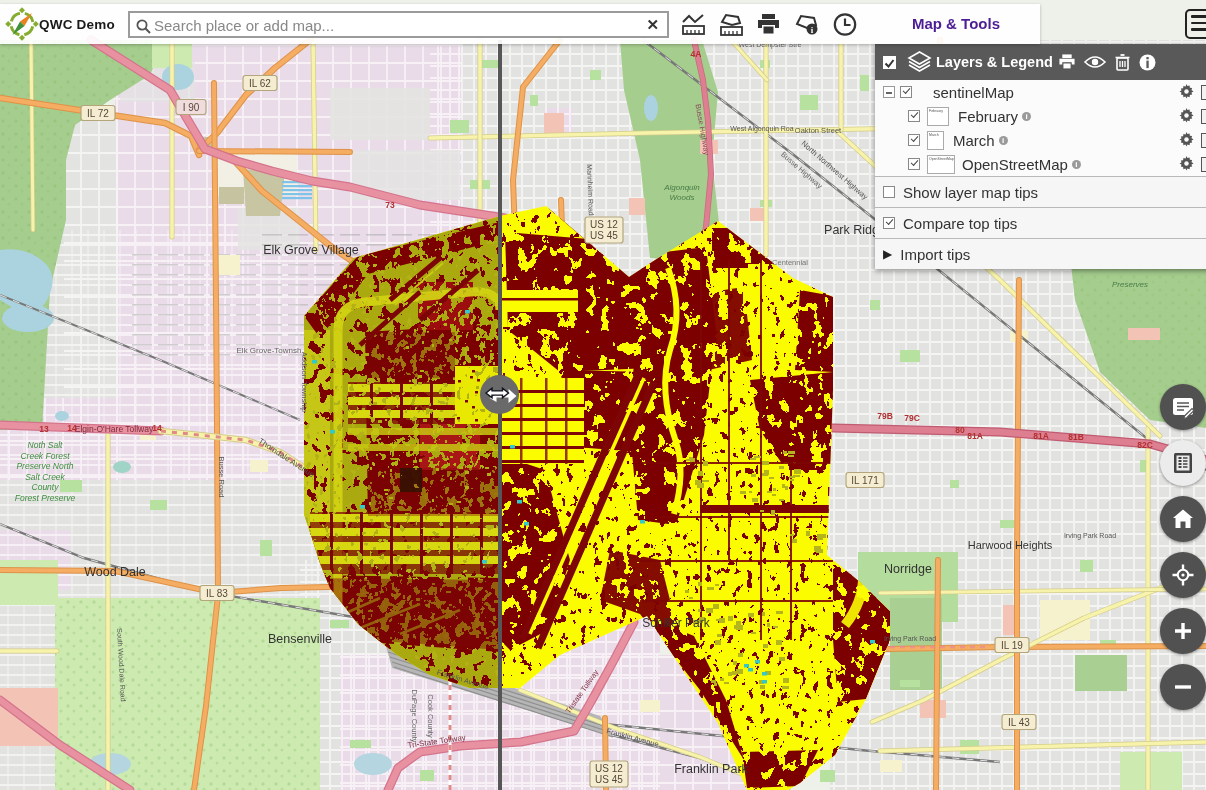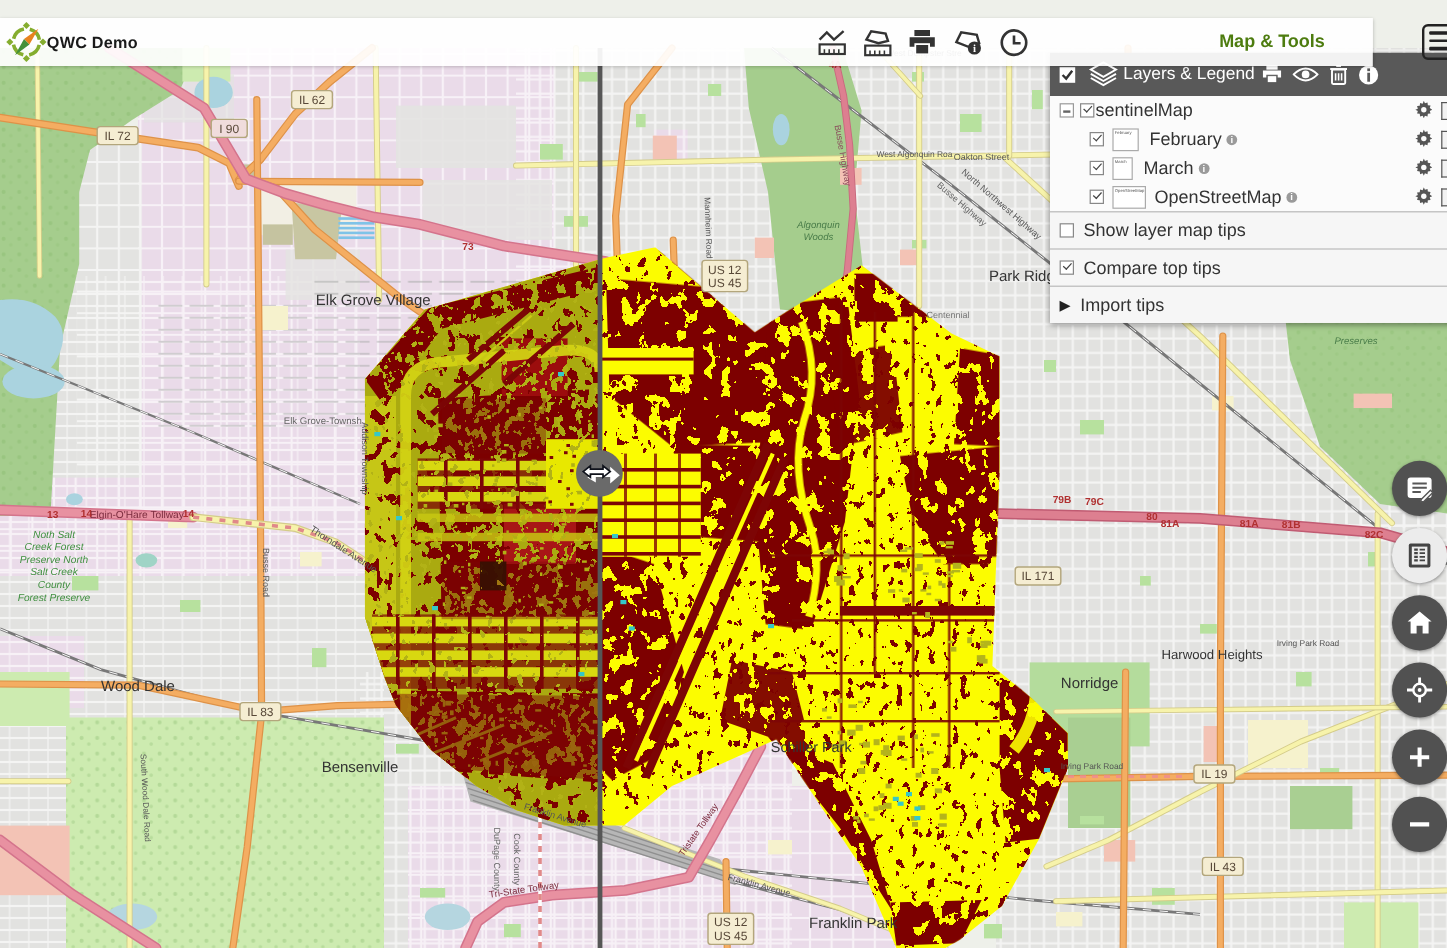--- a/index.html
+++ b/index.html
@@ -1,29 +1,29 @@
 <!DOCTYPE html>
 <html><head><meta charset="utf-8"><style>
 html,body{margin:0;padding:0;width:1206px;height:790px;overflow:hidden;font-family:"Liberation Sans",sans-serif;background:#eef0ea}
 #map{position:absolute;left:0;top:0;filter:blur(0.4px)}
-#topbar{position:absolute;left:0;top:15px;width:1144px;height:40px;background:rgba(255,255,255,.92);box-shadow:0 1px 3px rgba(0,0,0,.25);z-index:20}
+#topbar{position:absolute;left:0;top:4px;width:1040px;height:40px;background:rgba(255,255,255,.92);box-shadow:0 1px 3px rgba(0,0,0,.25);z-index:20}
 #logo{position:absolute;left:4px;top:2px}
 #brand{position:absolute;left:39px;top:13px;font-size:13.5px;font-weight:bold;color:#1a1a1a;letter-spacing:.2px}
 #search{position:absolute;left:128px;top:7px;width:541px;height:27px;background:#fff;border:2px solid #9b9b9b;box-sizing:border-box}
 #search .ph{position:absolute;left:24px;top:4px;font-size:15px;color:#888}
 #search .mg{position:absolute;left:5px;top:5px}
 #search .clr{position:absolute;right:8px;top:3px;color:#333;font-size:15px;font-weight:bold}
 .tbico{position:absolute;top:8px}
-#maptools{position:absolute;right:40px;top:11px;font-size:15px;font-weight:bold;color:#4d7c0f}
+#maptools{position:absolute;right:40px;top:11px;font-size:15px;font-weight:bold;color:#4c1d95}
 #burger{position:absolute;left:1185px;top:5px;width:30px;height:30px;border:2px solid #222;border-radius:5px;box-sizing:border-box}
 #burger div{height:2.5px;background:#222;margin:4px 4px 0 4px;border-radius:1px}
 #panel{position:absolute;left:875px;top:44px;width:340px;z-index:15;box-shadow:0 2px 5px rgba(0,0,0,.4);font-size:15px;color:#333}
 #phead{height:36px;background:#595959;color:#fff;display:flex;align-items:center}
 #phead .ck{width:13px;height:13px;background:#fff;margin-left:8px;position:relative}
-#phead .ttl{font-weight:normal;font-size:14.5px;margin-left:5px}
+#phead .ttl{font-weight:bold;font-size:14.5px;margin-left:5px}
 #pbody{background:#fbfbfb}
 .prow{height:24px;display:flex;align-items:center;position:relative}
 .cb{width:12px;height:12px;border:1px solid #888;background:#fff;box-sizing:border-box;position:relative;flex:none}
 .chk:after{content:"";position:absolute;left:2px;top:1px;width:6px;height:3px;border-left:1.8px solid #444;border-bottom:1.8px solid #444;transform:rotate(-48deg)}
 .minus{width:12px;height:12px;border:1px solid #999;background:#fff;box-sizing:border-box;position:relative;flex:none}
 .minus:after{content:"";position:absolute;left:2px;top:5px;width:6px;height:1.5px;background:#666}
 .thumb{border:1px solid #aaa;background:#fff;height:19px;box-sizing:border-box;flex:none;font-size:3.5px;color:#555;overflow:hidden;padding:1px}
 .lsep{border-top:1px solid #b9b9b9}
 .mrow{height:30px;display:flex;align-items:center;background:#f6f6f6}
 .gear{position:absolute;right:21px;top:50%;margin-top:-8px}
@@ -799,20 +799,28 @@
 <g fill="#85ad2f">
 <rect x="15.9" y="2.1" width="4.2" height="4.2" transform="rotate(45 18 4.2)"></rect>
 <rect x="15.9" y="29.7" width="4.2" height="4.2" transform="rotate(45 18 31.8)"></rect>
 <rect x="2.1" y="15.9" width="4.2" height="4.2" transform="rotate(45 4.2 18)"></rect>
 <rect x="29.7" y="15.9" width="4.2" height="4.2" transform="rotate(45 31.8 18)"></rect>
 </g>
 <path d="M28 7 L20.5 20 L16 15.5 Z" fill="#e8821e"></path>
 <path d="M8.5 29 L16 15.5 L20.5 20 Z" fill="#44903a"></path>
 </svg>
 <div id="brand">QWC Demo</div>
+<div id="search">
+ <svg class="mg" width="17" height="17" viewBox="0 0 17 17">
+        <circle cx="7" cy="7" r="4.6" fill="none" stroke="#555" stroke-width="1.8"></circle>
+        <line x1="10.5" y1="10.5" x2="15" y2="15" stroke="#555" stroke-width="2"></line>
+      </svg>
+ <span class="ph">Search place or add map...</span>
+ <span class="clr">✕</span>
+</div>
 <svg class="tbico" style="left:681px" width="26" height="25" viewBox="0 0 26 25">
  <path d="M2 10 L8 4 L14 10 L22 3" fill="none" stroke="#333" stroke-width="2"></path>
  <rect x="2" y="14" width="21" height="8" fill="none" stroke="#333" stroke-width="1.8"></rect>
  <path d="M6 22 v-4 M10 22 v-4 M14 22 v-4 M18 22 v-4" stroke="#333" stroke-width="1.3"></path>
 </svg>
 <svg class="tbico" style="left:718px" width="26" height="25" viewBox="0 0 26 25">
  <path d="M4 10 L8 3 L20 5 L22 11 L14 13 Z" fill="none" stroke="#333" stroke-width="2"></path>
  <rect x="3" y="15" width="21" height="8" fill="none" stroke="#333" stroke-width="1.8"></rect>
  <path d="M7 23 v-4 M11 23 v-4 M15 23 v-4 M19 23 v-4" stroke="#333" stroke-width="1.3"></path>
 </svg>
@@ -868,21 +876,21 @@
  <svg style="margin-left:9px" width="17" height="17" viewBox="0 0 17 17">
         <circle cx="8.5" cy="8.5" r="8" fill="#fff"></circle>
         <rect x="7.4" y="3" width="2.3" height="2.3" fill="#595959"></rect>
         <rect x="7.4" y="6.6" width="2.3" height="7.5" fill="#595959"></rect>
       </svg>
 </div>
 <div id="pbody">
  <div class="prow" style="padding-left:8px">
   <span class="minus"></span>
   <span class="cb chk" style="margin-left:5px"></span>
-  <span style="margin-left:1px">sentinelMap</span>
+  <span style="margin-left:21px">sentinelMap</span>
   <svg class="gear" width="15" height="15" viewBox="0 0 16 16">
           <path fill="#555" d="M8 0l1 2.2 2.3-.7.3 2.4 2.4.3-.7 2.3L15.5 8l-2.2 1 .7 2.3-2.4.3-.3 2.4-2.3-.7L8 15.5l-1-2.2-2.3.7-.3-2.4-2.4-.3.7-2.3L.5 8l2.2-1-.7-2.3 2.4-.3.3-2.4 2.3.7z"></path>
           <circle cx="8" cy="8" r="2.4" fill="#fbfbfb"></circle>
         </svg>
   <span class="cut"></span>
  </div>
  <div class="prow" style="padding-left:33px">
   <span class="cb chk"></span>
   <span class="thumb" style="margin-left:7px;width:22px">February</span>
   <span style="margin-left:9px">February</span>

